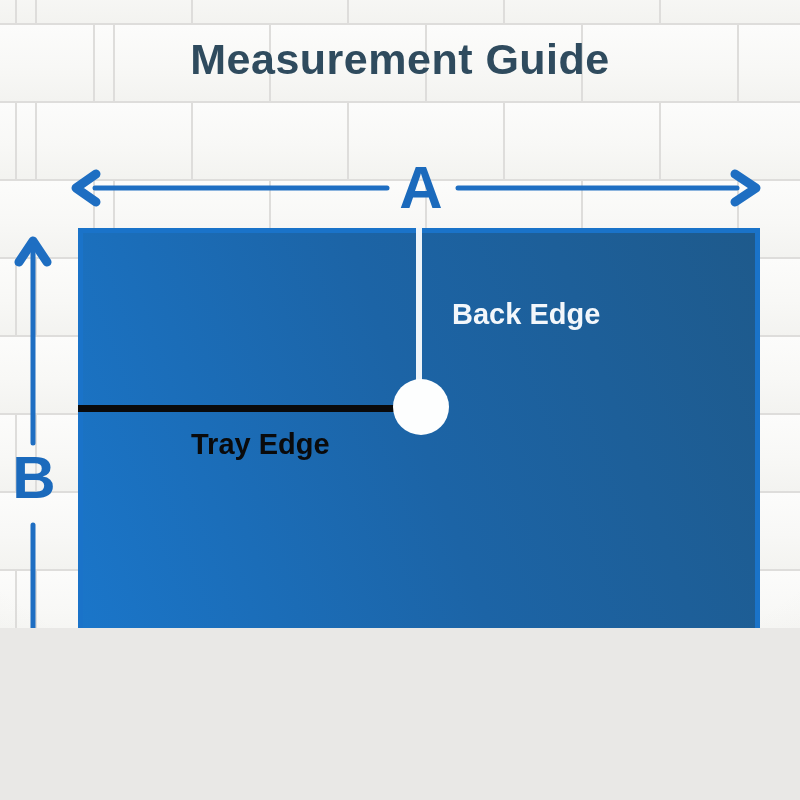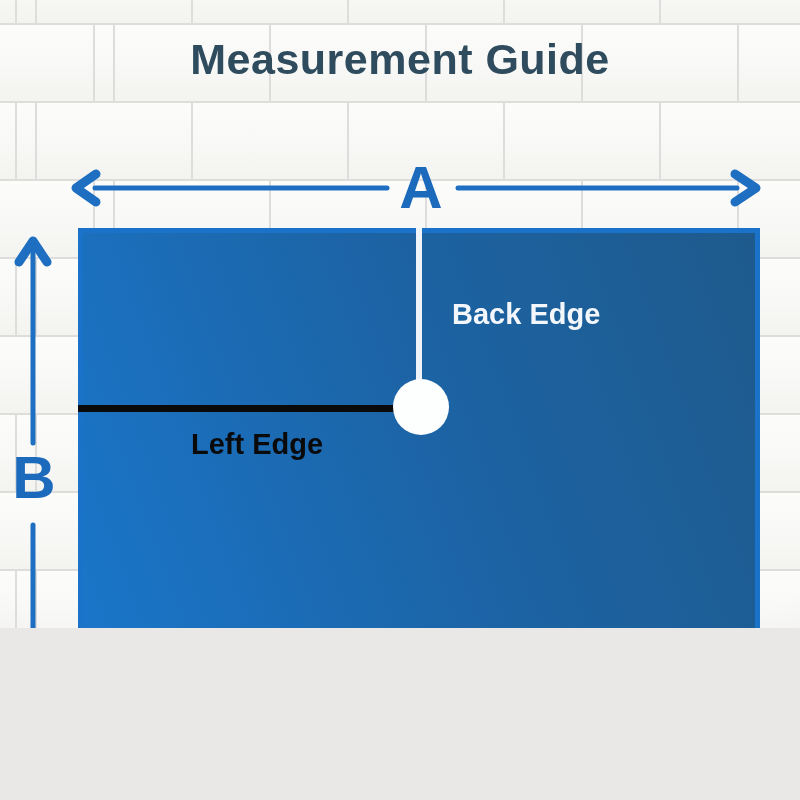--- a/index.html
+++ b/index.html
@@ -109,15 +109,15 @@
     <path class="dim-line" d="M23 293 V490"></path>
     <polyline class="dim-head" points="9,474 23,495 37,474"></polyline>
   </svg>
   <div id="label-b" class="dim-label">B</div>
 
   <div class="tray"></div>
   <div class="back-edge-line"></div>
   <div class="left-edge-line"></div>
   <div class="drain-hole"></div>
   <div id="back-edge-label" class="edge-label">Back Edge</div>
-  <div id="left-edge-label" class="edge-label">Left Edge</div>
+  <div id="left-edge-label" class="edge-label">Tray Edge</div>
 
 </div>
 
 </body></html>

